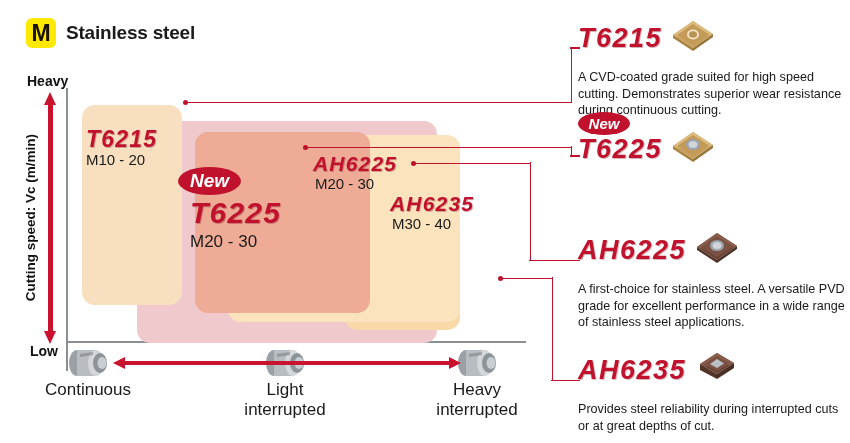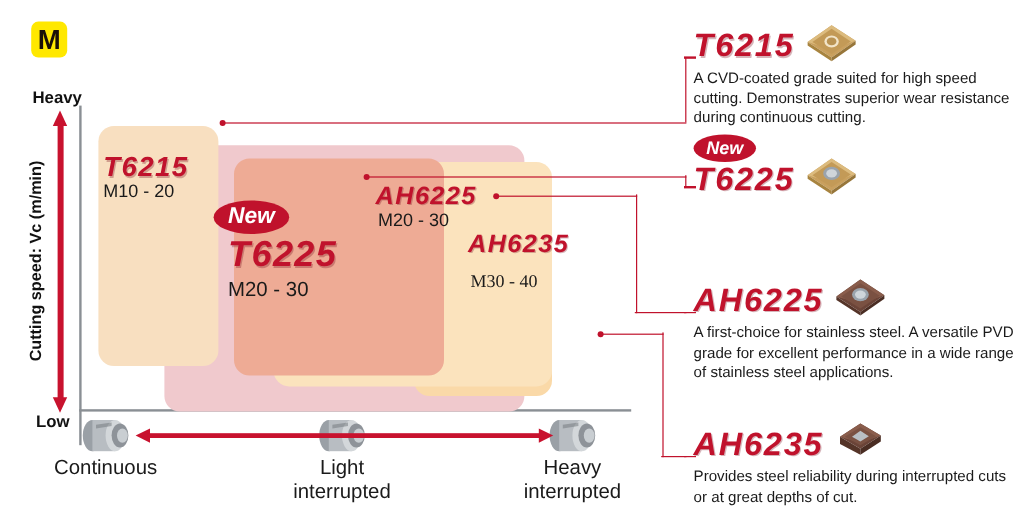--- a/index.html
+++ b/index.html
@@ -85,40 +85,41 @@
   .holder { position: absolute; width: 44px; height: 30px; }
 
   
   .panel { position: absolute; left: 578px; width: 272px; }
   .pname {
     font-weight: bold; font-style: italic; color: #c0122c;
     font-size: 27px; letter-spacing: 1.5px; display: inline-block;
     vertical-align: middle;
     text-shadow: 1px 1px 0 rgba(120,10,25,0.30);
   }
-  .pdesc { font-size: 12.6px; line-height: 16.6px; color: #1a1a1a; margin-top: 1px; }
+  .pdesc { font-size: 12.6px; line-height: 16.6px; color: #1a1a1a; margin-top: 13px; }
   .p-head { display: flex; align-items: center; gap: 8px; height: 36px; }
   .p-newpill {
     background: #c0122c; color: #fff; border-radius: 50%/50%;
     font-style: italic; font-weight: bold; text-align: center;
     width: 52px; height: 23px; line-height: 23px; font-size: 15px;
     margin-bottom: -2px;
   }
 
   
   .conn { position: absolute; background: #c0122c; }
   .dot { position: absolute; width: 5px; height: 5px; border-radius: 50%; background: #c0122c; }
 </style>
 </head>
 <body>
 
 <div id="root">
 
   <div class="hdr">
     <div class="m-badge">M</div>
+    <div class="hdr-title">Stainless steel</div>
   </div>
 
   <div class="chart">
 
     <div class="axis-y-line"></div>
     <div class="axis-x-line"></div>
 
     <div class="ylabel">Cutting speed: Vc (m/min)</div>
     <div class="hi-label">Heavy</div>
     <div class="lo-label">Low</div>
@@ -143,21 +144,21 @@
     <div class="grange" style="left:86px; top:91px;">M10 - 20</div>
 
     <div class="new-pill" style="left:178px; top:107px; width:63px; height:28px; line-height:28px; font-size:19px;">New</div>
     <div class="gname" style="left:190px; top:136px; font-size:30px;">T6225</div>
     <div class="grange" style="left:190px; top:172px; font-size:17px;">M20 - 30</div>
 
     <div class="gname" style="left:313px; top:92px; font-size:21px;">AH6225</div>
     <div class="grange" style="left:315px; top:115px;">M20 - 30</div>
 
     <div class="gname" style="left:390px; top:132px; font-size:21px;">AH6235</div>
-    <div class="grange" style="left:392px; top:167px;font-family:Liberation Serif, serif;">M30 - 40</div>
+    <div class="grange" style="left:392px; top:155px;">M30 - 40</div>
 
     <div class="holder" style="left:66px; top:288px;">
       <svg width="44" height="30" viewBox="0 0 44 30">
         <ellipse cx="11" cy="15" rx="8" ry="13" fill="#9aa0a6"></ellipse>
         <rect x="11" y="2" width="19" height="26" fill="#b8bdc2"></rect>
         <ellipse cx="30" cy="15" rx="8" ry="13" fill="#d3d7da"></ellipse>
         <ellipse cx="34" cy="15" rx="7" ry="10" fill="#8e9399"></ellipse>
         <ellipse cx="36" cy="15" rx="4.5" ry="6" fill="#c9ced2"></ellipse>
         <path d="M14 6 L27 4 L27 7 L14 9 Z" fill="#70757a" opacity="0.5"></path>
       </svg>

